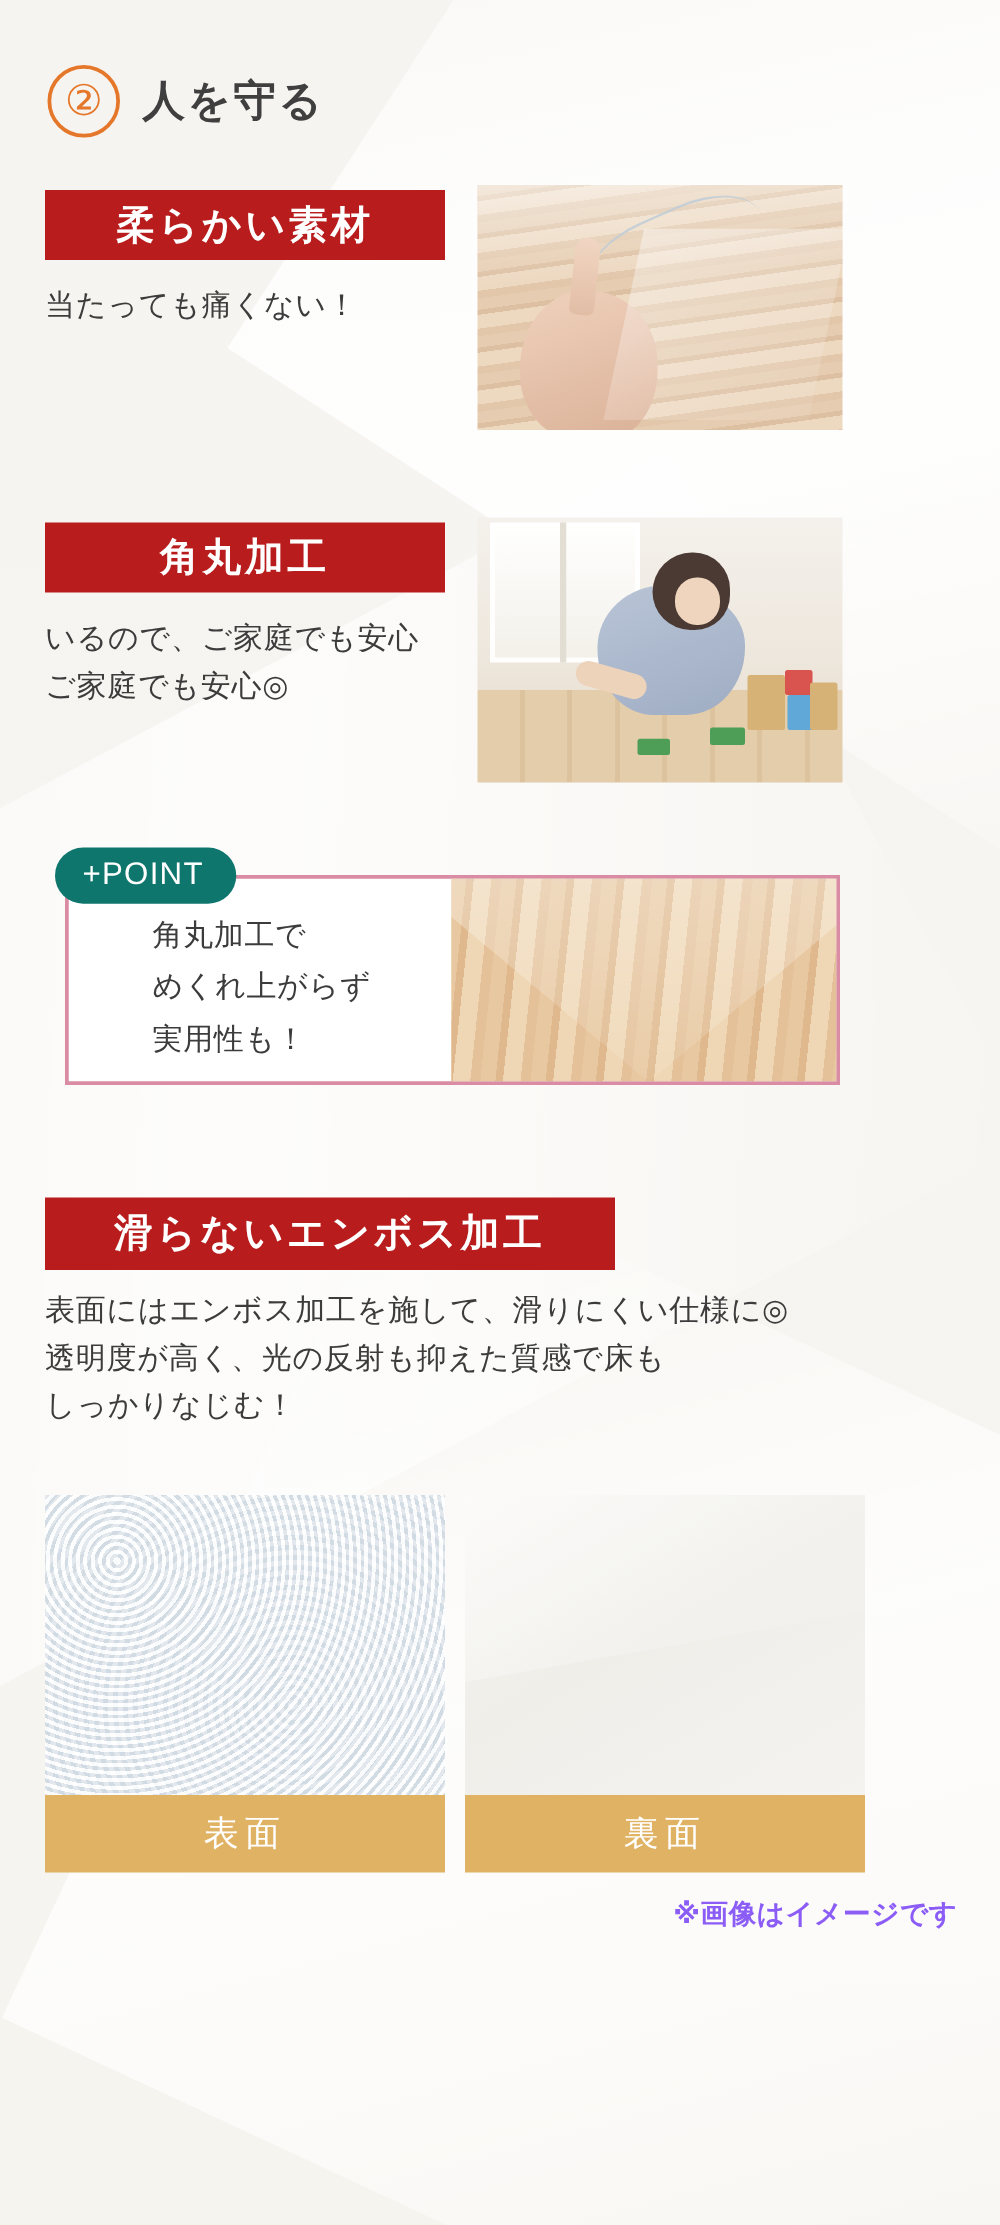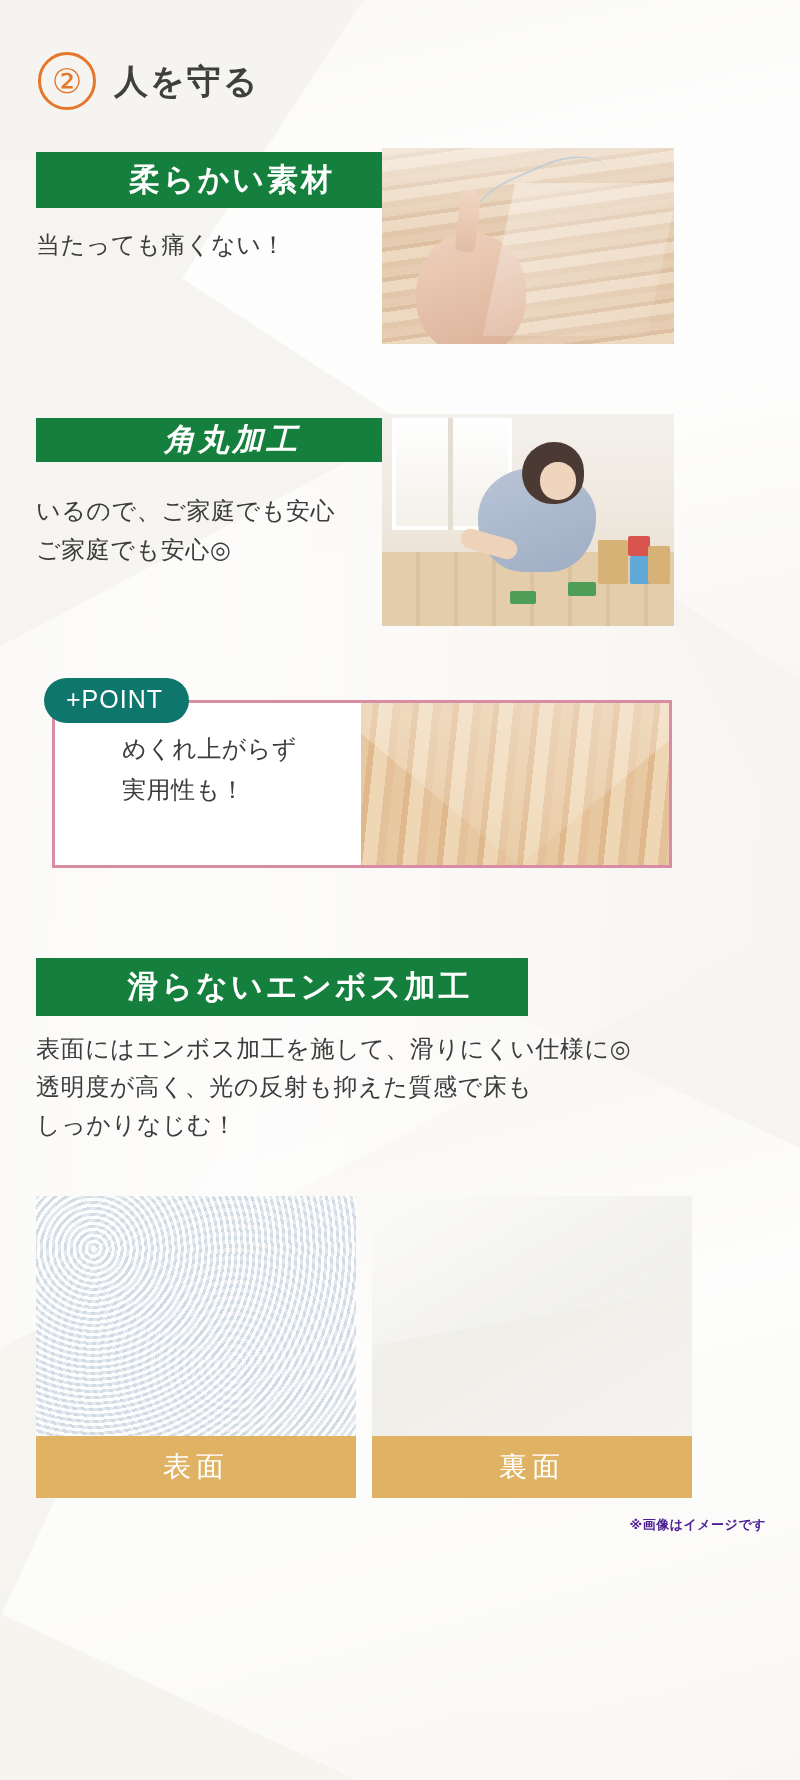--- a/index.html
+++ b/index.html
@@ -80,31 +80,30 @@
     font-size: 34px;
     font-weight: 700;
     color: #3f3f3f;
     letter-spacing: 2px;
     line-height: 1;
   }
 
   
   .gold-badge {
     position: absolute;
-    background: #15803d;
+    background: #b91c1c;
     color: #ffffff;
     font-weight: 700;
     display: flex;
     align-items: center;
     justify-content: center;
     letter-spacing: 3px;
-    padding-left: 36px;
   }
   .badge-1 { top: 152px; left: 36px; width: 320px; height: 56px; font-size: 31px; }
-  .badge-2 { top: 418px; left: 36px; width: 320px; height: 44px; font-size: 31px; font-style: italic; }
+  .badge-2 { top: 418px; left: 36px; width: 320px; height: 56px; font-size: 31px; }
   .badge-3 { top: 958px; left: 36px; width: 456px; height: 58px; font-size: 31px; }
 
   
   .body-copy {
     position: absolute;
     font-size: 24px;
     line-height: 1.62;
     color: #3c3c3c;
     font-weight: 400;
     letter-spacing: .6px;
@@ -323,23 +322,23 @@
     align-items: center;
     justify-content: center;
     box-sizing: border-box;
   }
 
   
   .disclaimer {
     position: absolute;
     top: 1516px;
     right: 34px;
-    font-size: 13px;
+    font-size: 22px;
     font-weight: 700;
-    color: #4c1d95;
+    color: #8b5cf6;
     letter-spacing: .5px;
   }
 </style>
 </head>
 <body>
 
 <div class="bg-base"></div>
 <div class="bg-sheen-a"></div>
 <div class="bg-sheen-b"></div>
 <div class="bg-sheen-c"></div>
@@ -381,20 +380,21 @@
   </div>
 
   <div class="point-wrap">
     <div class="point-box">
       <div class="point-photo">
         <div class="vee"></div>
       </div>
     </div>
     <div class="point-badge">+POINT</div>
     <div class="point-text">
+      <div>角丸加工で</div>
       <div>めくれ上がらず</div>
       <div>実用性も！</div>
     </div>
   </div>
 
   <div class="gold-badge badge-3">滑らないエンボス加工</div>
   <div class="body-copy copy-3">
     <div>表面にはエンボス加工を施して、滑りにくい仕様に◎</div>
     <div>透明度が高く、光の反射も抑えた質感で床も</div>
     <div>しっかりなじむ！</div>

